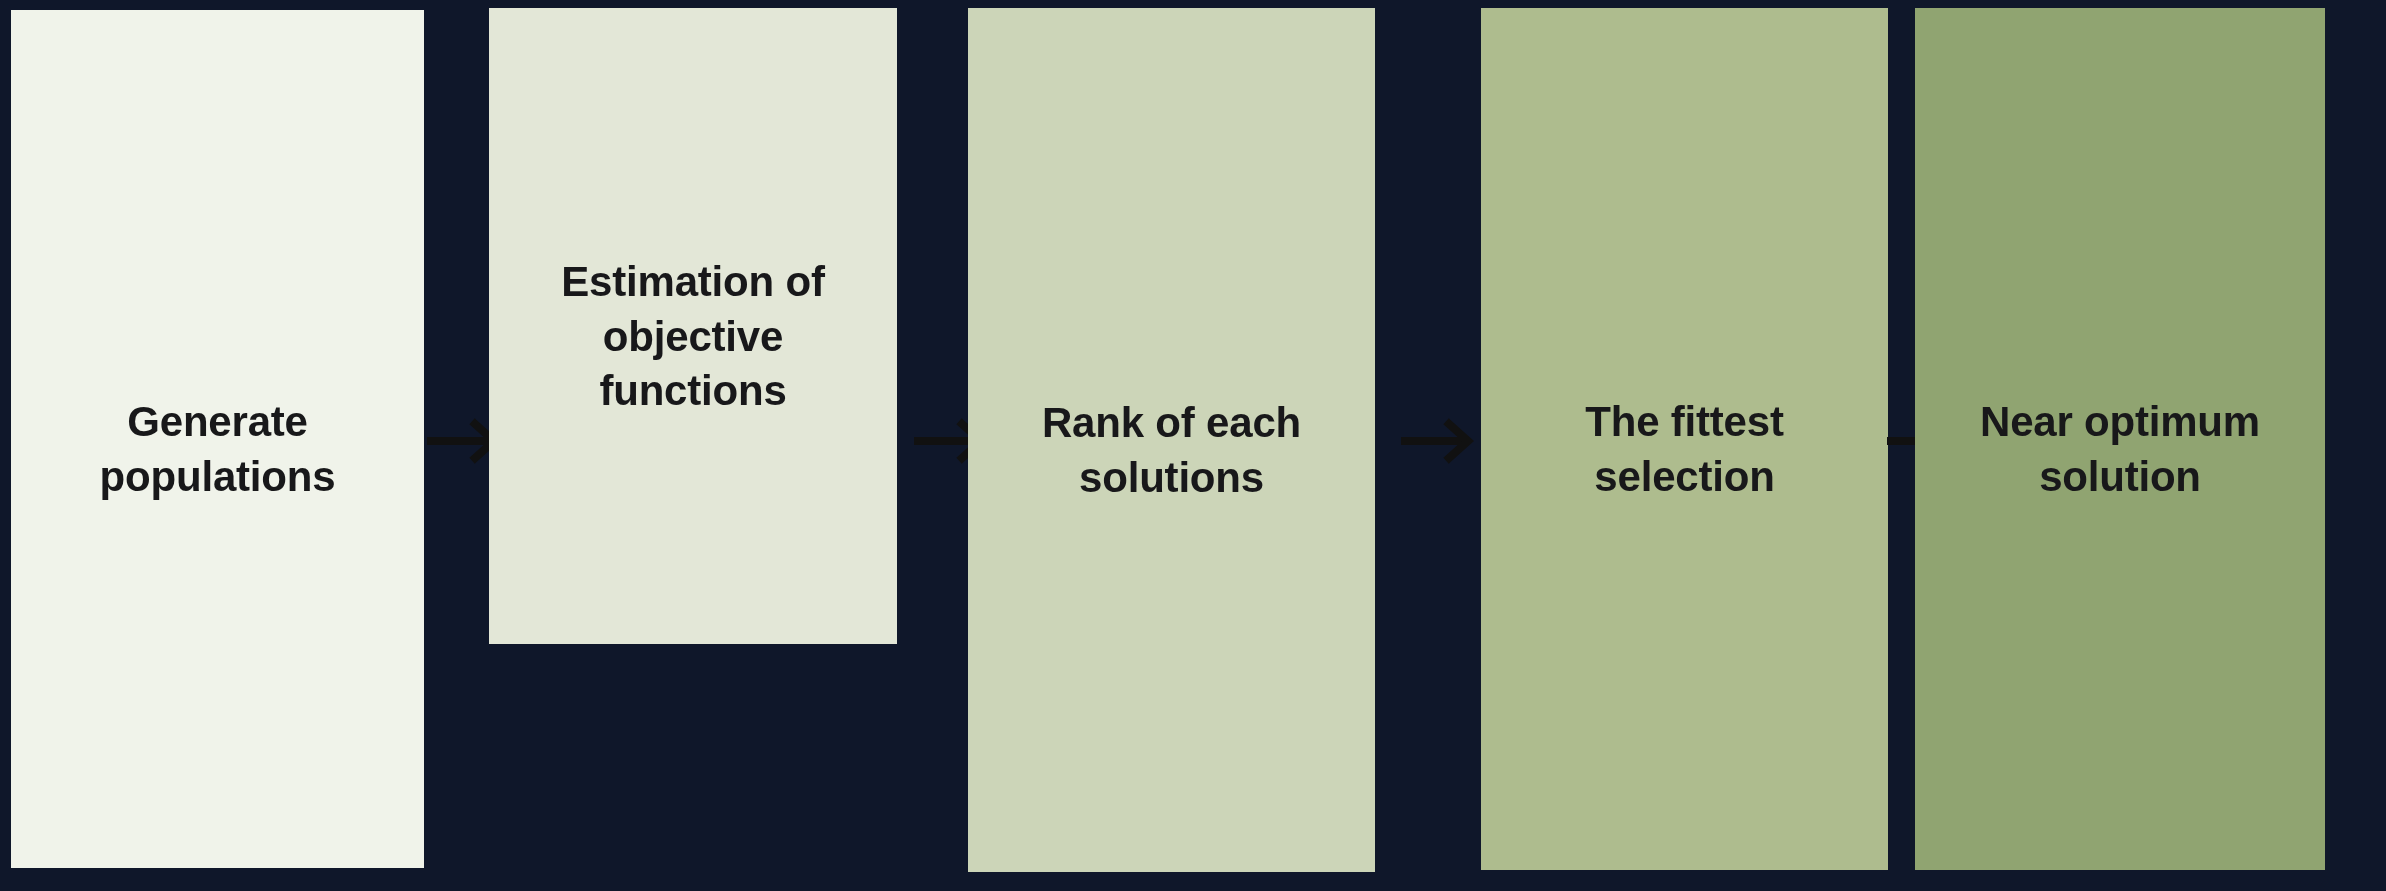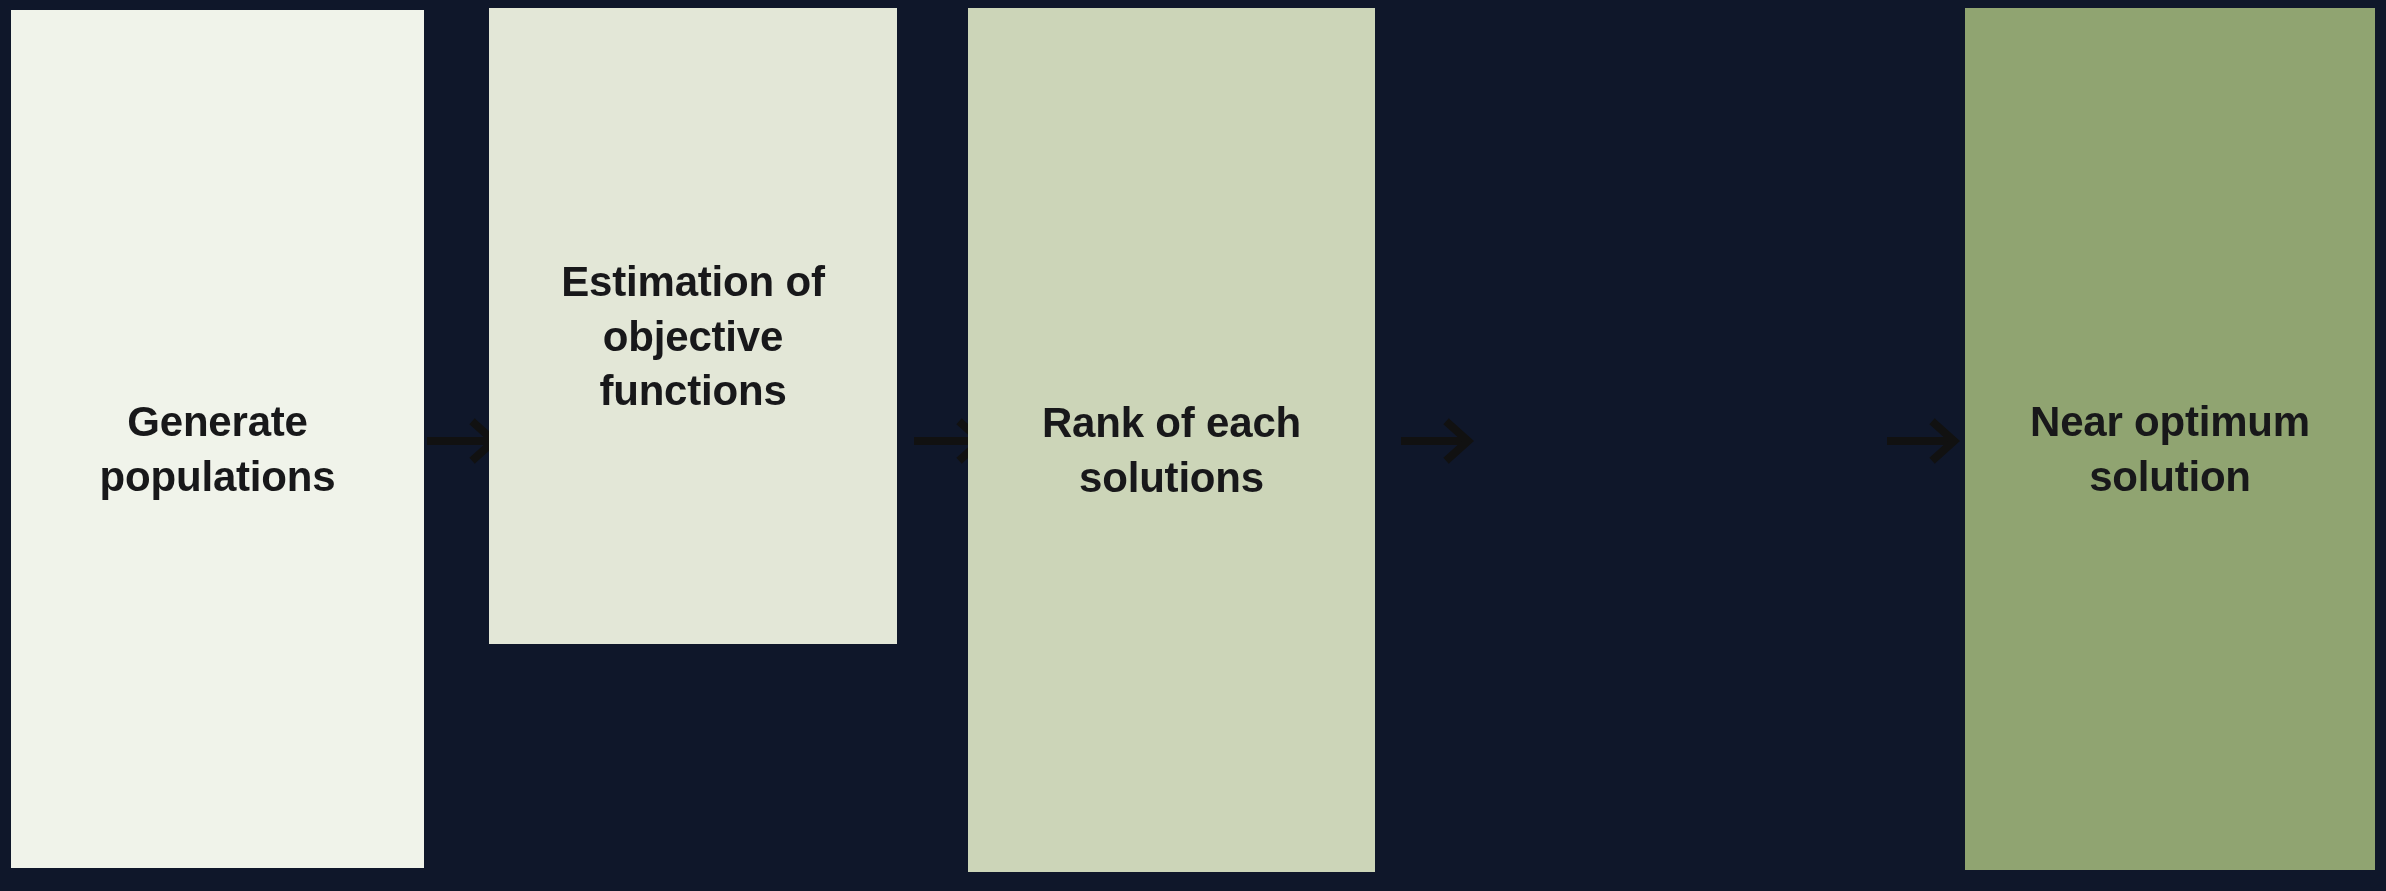--- a/index.html
+++ b/index.html
@@ -77,26 +77,30 @@
 solutions</div>
   </div>
 
   <div class="flow-arrow" style="left: 1399px; top: 418px; width: 82px; height: 46px;">
     <svg width="82" height="46" viewBox="0 0 82 46" aria-hidden="true">
       <line x1="2" y1="23" x2="64" y2="23" stroke="#111111" stroke-width="8"></line>
       <polyline points="50,6 69,23 50,40" fill="none" stroke="#111111" stroke-width="8" stroke-linecap="square" stroke-linejoin="miter"></polyline>
     </svg>
   </div>
 
+  <div class="stage-box" style="left: 1481px; top: 8px; width: 407px; height: 862px; background: rgb(174, 188, 142);">
+    <div class="stage-label" style="color: rgb(24, 24, 26);">The fittest
+selection</div>
+  </div>
 
   <div class="flow-arrow" style="left: 1885px; top: 418px; width: 82px; height: 46px;">
     <svg width="82" height="46" viewBox="0 0 82 46" aria-hidden="true">
       <line x1="2" y1="23" x2="64" y2="23" stroke="#111111" stroke-width="8"></line>
       <polyline points="50,6 69,23 50,40" fill="none" stroke="#111111" stroke-width="8" stroke-linecap="square" stroke-linejoin="miter"></polyline>
     </svg>
   </div>
 
-  <div class="stage-box" style="left: 1965px; top: 8px; width: 410px; height: 862px; background: rgb(144, 164, 113);">
+  <div class="stage-box" style="left: 1915px; top: 8px; width: 410px; height: 862px; background: rgb(144, 164, 113);">
     <div class="stage-label" style="color: rgb(24, 24, 26);">Near optimum
 solution</div>
   </div>
 
 </div>
 
 </body></html>

